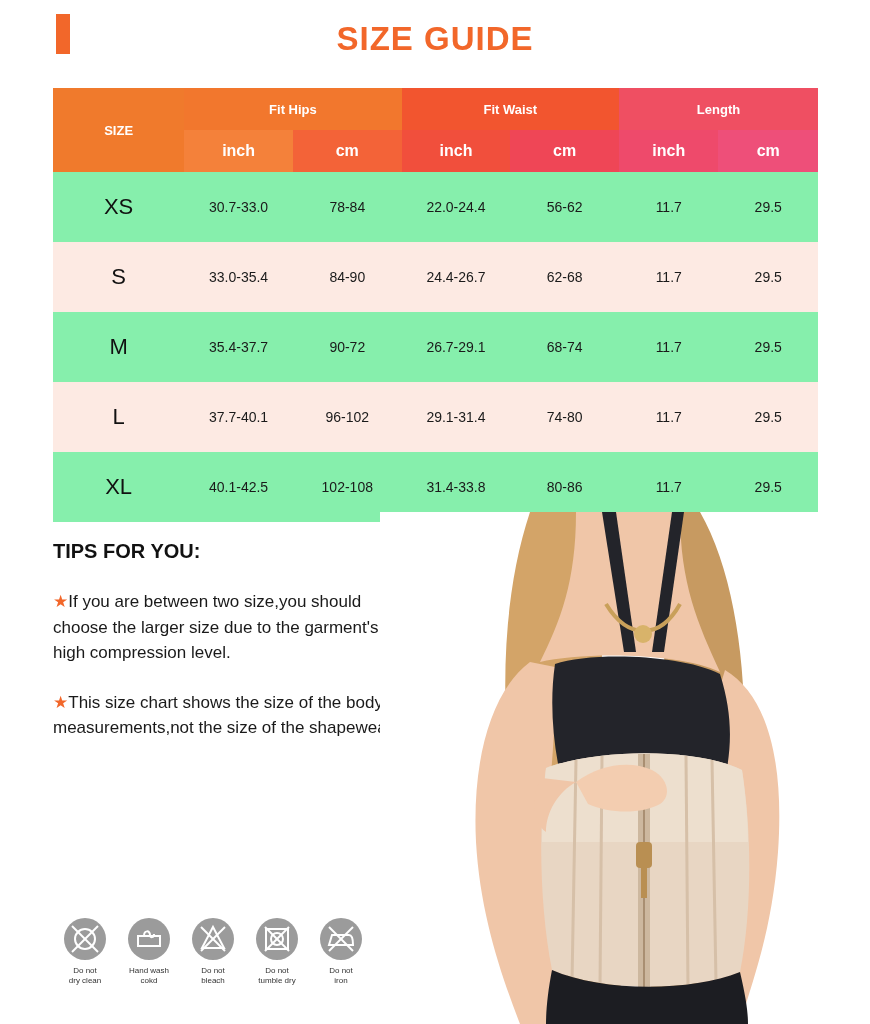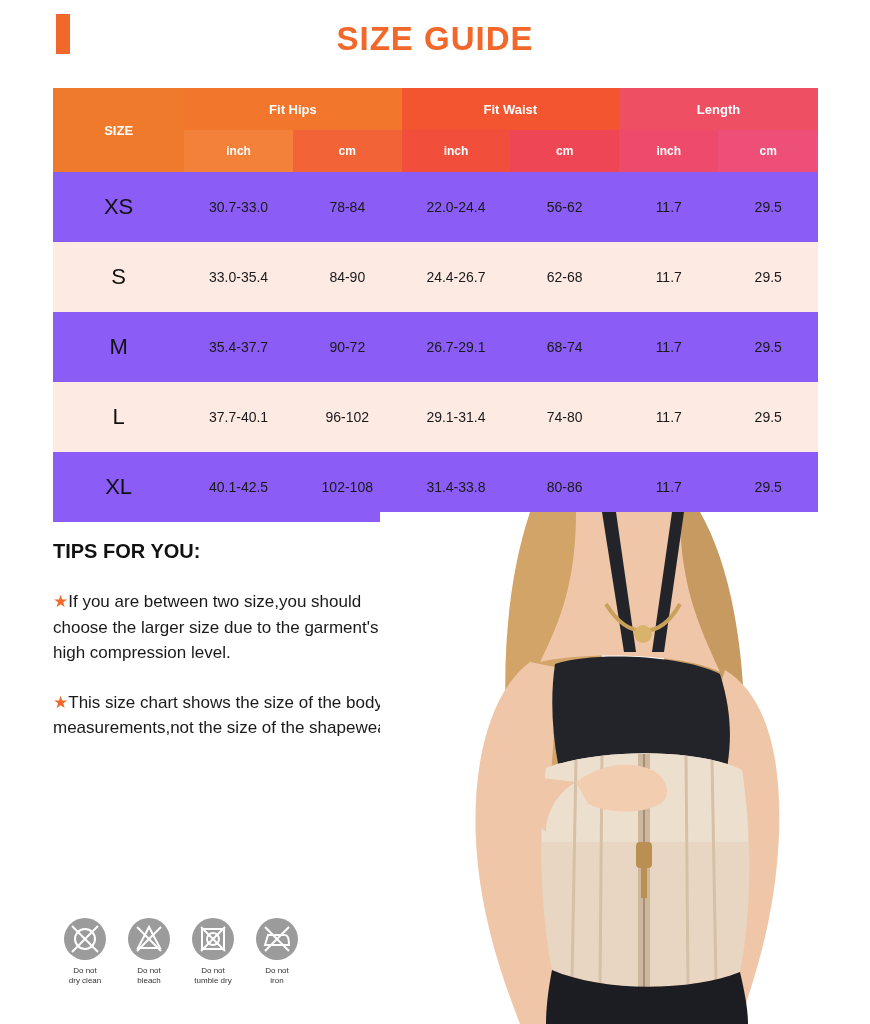--- a/index.html
+++ b/index.html
@@ -45,21 +45,21 @@
   .hdr-group {
     color: #ffffff;
     font-size: 13px;
     font-weight: bold;
     text-align: center;
     height: 42px;
     vertical-align: middle;
   }
   .hdr-sub {
     color: #ffffff;
-    font-size: 12px;
+    font-size: 16px;
     font-weight: bold;
     text-align: center;
     height: 42px;
     vertical-align: middle;
   }
   
   .g1 { background: #f2772d; }
   .g2 { background: #f2552f; }
   .g3 { background: #ef4f62; }
   .s1 { background: #f4813a; }
@@ -75,21 +75,21 @@
     color: #1a1a1a;
     height: 70px;
     vertical-align: middle;
   }
   tbody td.sizecell {
     font-size: 22px;
     color: #111;
   }
   tr.alt td { background: #fdeae3; }
   tr.alt td.sizecell { background: #fdeae3; }
-  tr.plain td { background: #8b5cf6; }
+  tr.plain td { background: #86efac; }
 
   
   .tips {
     position: absolute; left: 53px; top: 540px; width: 360px;
   }
   .tips-title {
     font-size: 20px; font-weight: bold; color: #111; margin-bottom: 26px;
   }
   .tip {
     font-size: 17px; color: #1a1a1a; line-height: 1.5; margin-bottom: 24px;
@@ -216,20 +216,30 @@
           <line x1="8" y1="8" x2="34" y2="34" stroke="#fff" stroke-width="2"></line>
           <line x1="34" y1="8" x2="8" y2="34" stroke="#fff" stroke-width="2"></line>
         </svg>
       </div>
       <div class="care-label">Do not
 dry clean</div>
     </div>
     <div class="care-item">
       <div class="care-icon">
         <svg width="42" height="42" viewBox="0 0 42 42">
+          <path d="M10 18 L10 28 L32 28 L32 18 Z" fill="none" stroke="#fff" stroke-width="2"></path>
+          <path d="M16 18 C16 12, 22 12, 22 17 C22 20, 26 20, 26 16" fill="none" stroke="#fff" stroke-width="2"></path>
+        </svg>
+      </div>
+      <div class="care-label">Hand wash
+cokd</div>
+    </div>
+    <div class="care-item">
+      <div class="care-icon">
+        <svg width="42" height="42" viewBox="0 0 42 42">
           <path d="M21 9 L32 30 L10 30 Z" fill="none" stroke="#fff" stroke-width="2"></path>
           <line x1="9" y1="9" x2="33" y2="33" stroke="#fff" stroke-width="2"></line>
           <line x1="33" y1="9" x2="9" y2="33" stroke="#fff" stroke-width="2"></line>
         </svg>
       </div>
       <div class="care-label">Do not
 bleach</div>
     </div>
     <div class="care-item">
       <div class="care-icon">

